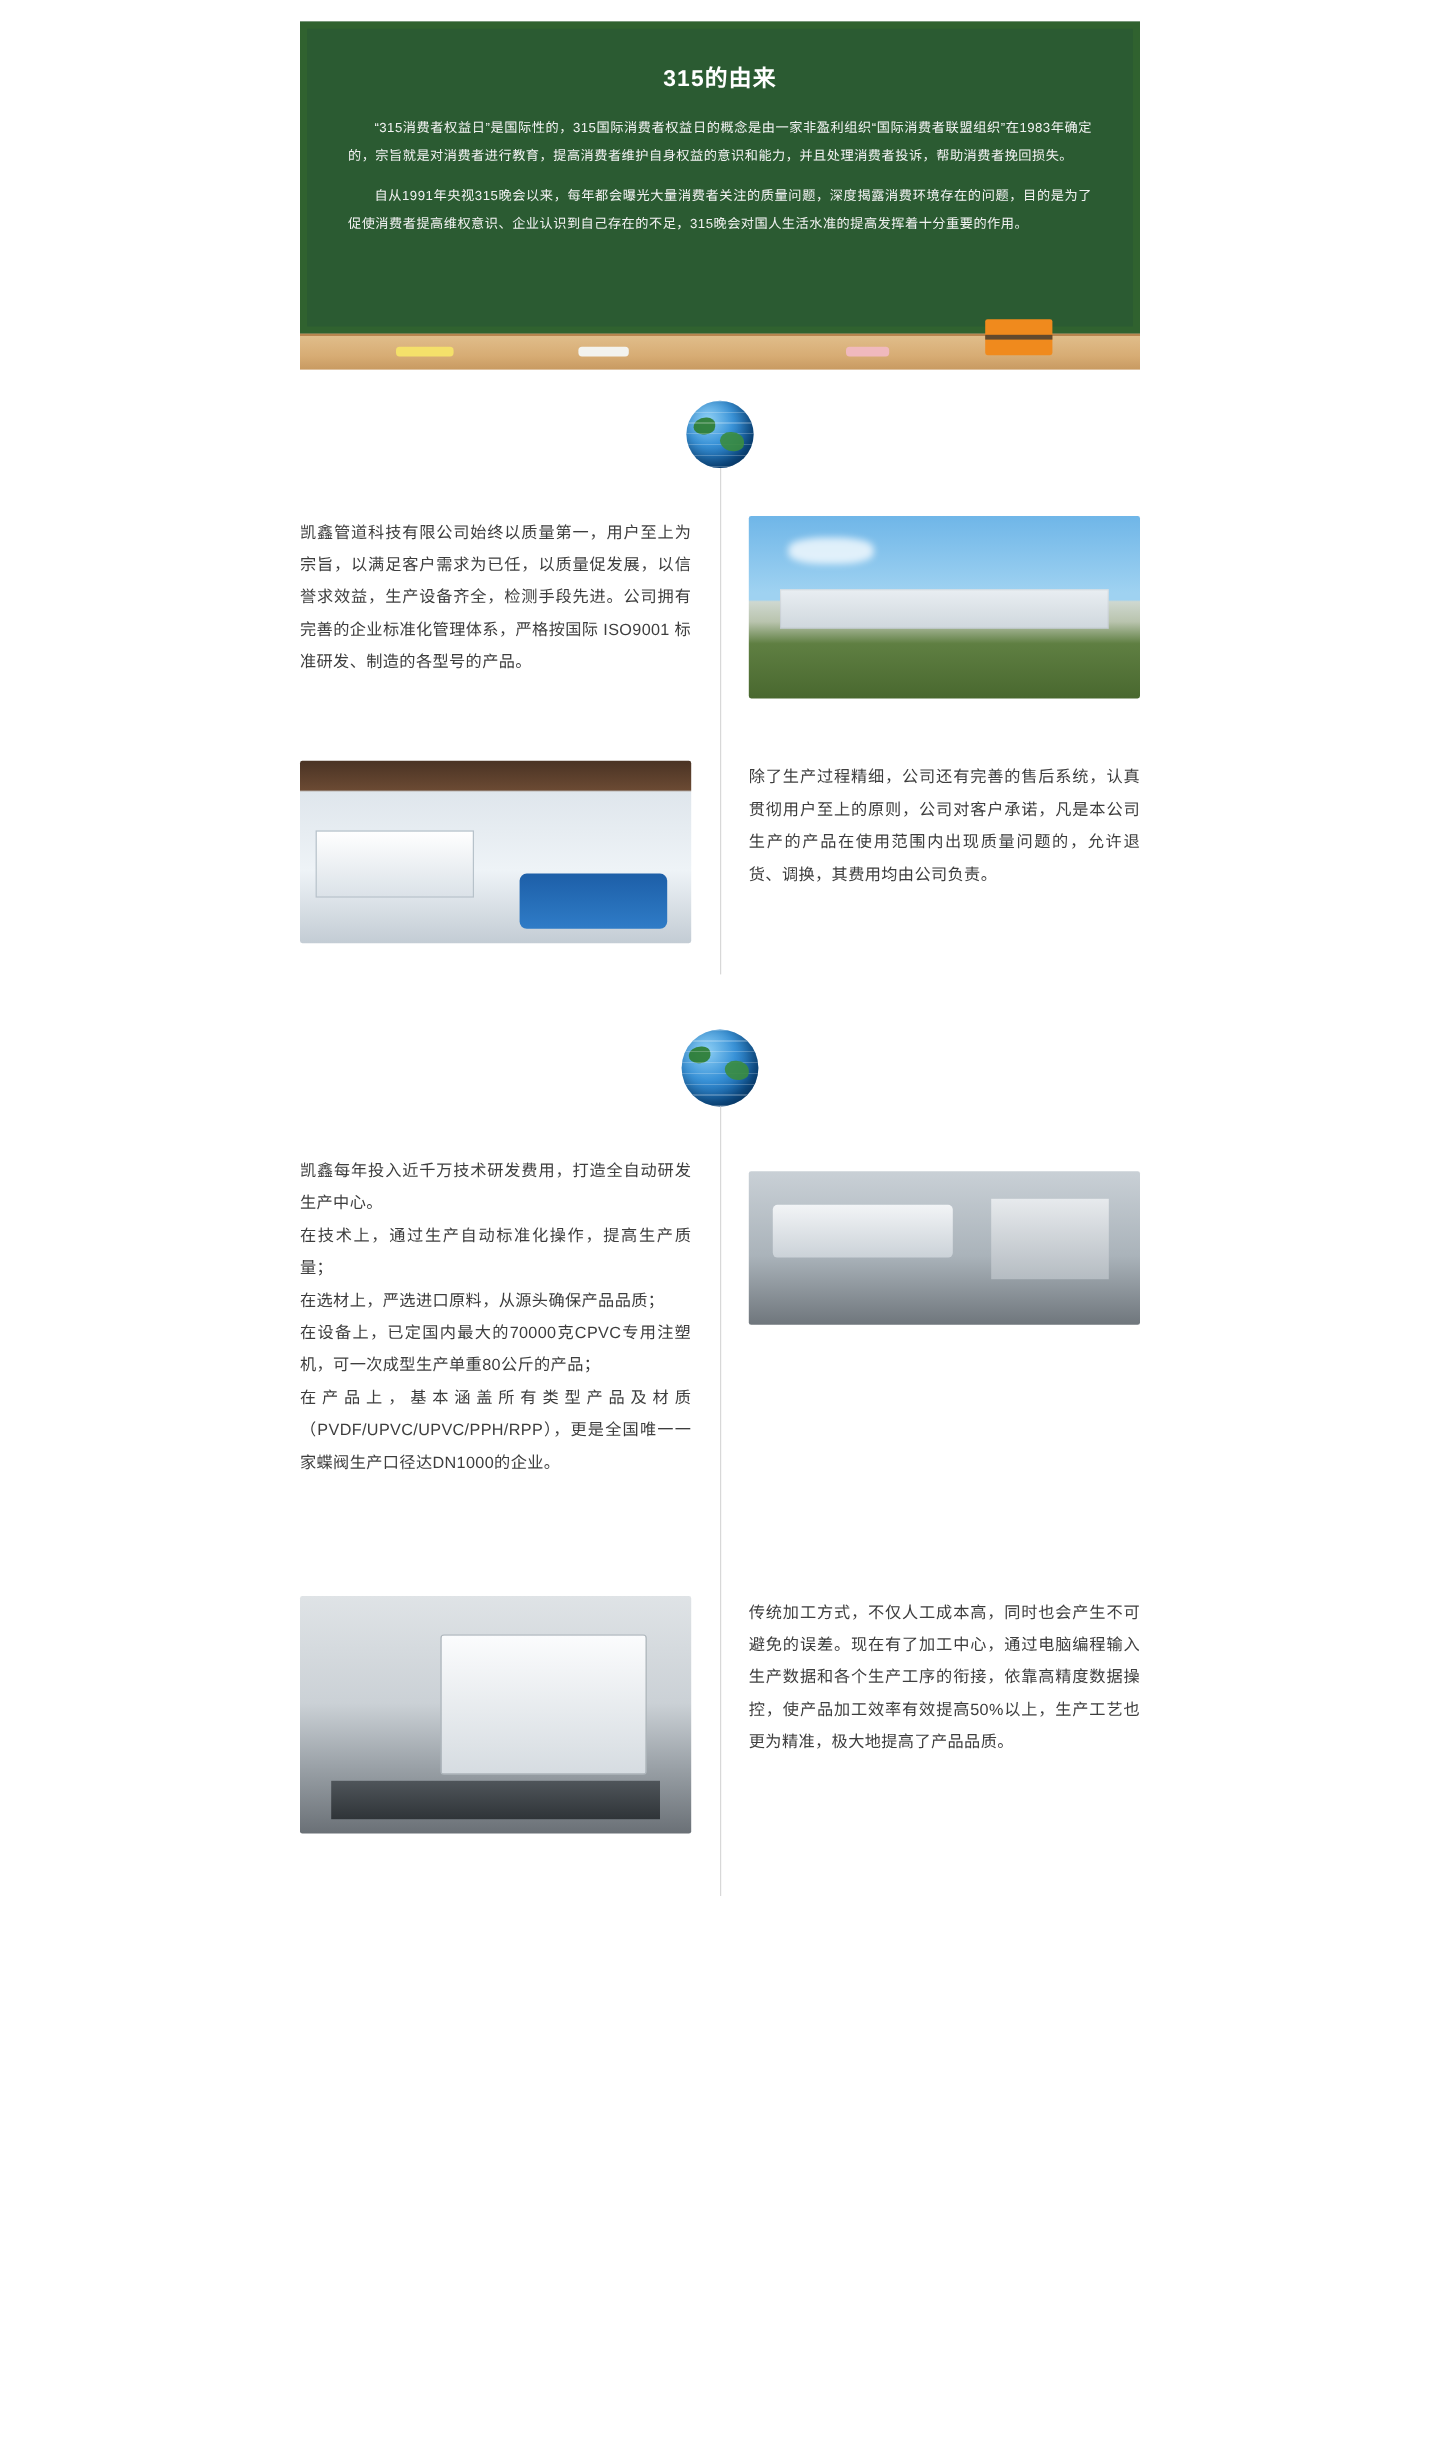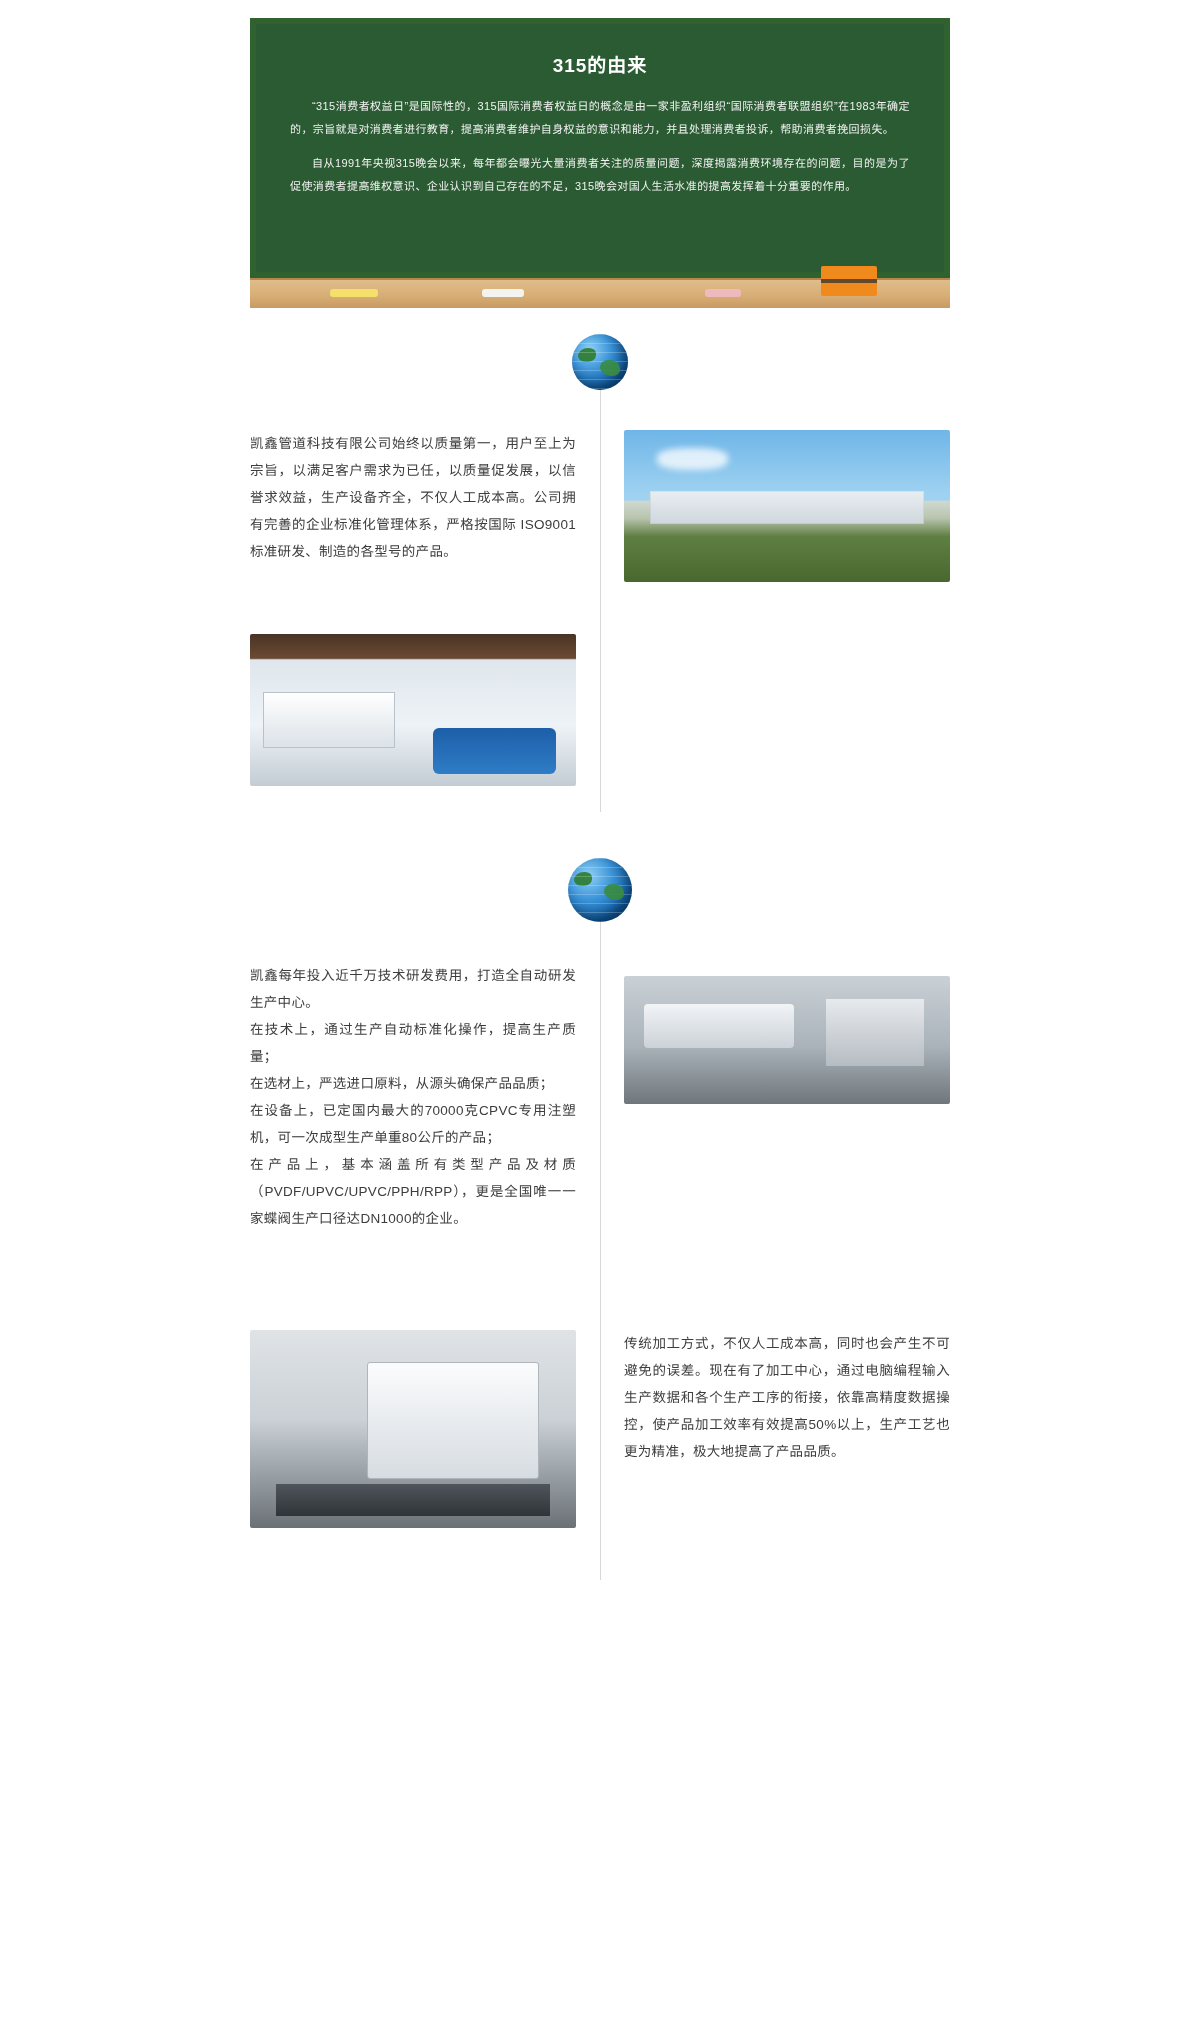--- a/index.html
+++ b/index.html
@@ -310,30 +310,33 @@
     <div class="globe">
       <span class="globe-lines"></span>
     </div>
   </div>
 
   <div class="section">
     <div class="vline"></div>
 
     <div class="row">
       <div class="col left">
-        <div class="txt">凯鑫管道科技有限公司始终以质量第一，用户至上为宗旨，以满足客户需求为已任，以质量促发展，以信誉求效益，生产设备齐全，不仅人工成本高。公司拥有完善的企业标准化管理体系，严格按国际 ISO9001 标准研发、制造的各型号的产品。</div>
+        <div class="txt">凯鑫管道科技有限公司始终以质量第一，用户至上为宗旨，以满足客户需求为已任，以质量促发展，以信誉求效益，生产设备齐全，检测手段先进。公司拥有完善的企业标准化管理体系，严格按国际 ISO9001 标准研发、制造的各型号的产品。</div>
       </div>
       <div class="col right">
         <div class="photo ph-factory"></div>
       </div>
     </div>
 
     <div class="row">
       <div class="col left">
         <div class="photo ph-showroom"></div>
+      </div>
+      <div class="col right">
+        <div class="txt">除了生产过程精细，公司还有完善的售后系统，认真贯彻用户至上的原则，公司对客户承诺，凡是本公司生产的产品在使用范围内出现质量问题的，允许退货、调换，其费用均由公司负责。</div>
       </div>
     </div>
   </div>
 
   <div class="spacer-lg"></div>
 
   <div class="globe-wrap">
     <div class="globe globe-big">
       <span class="globe-lines"></span>
     </div>

